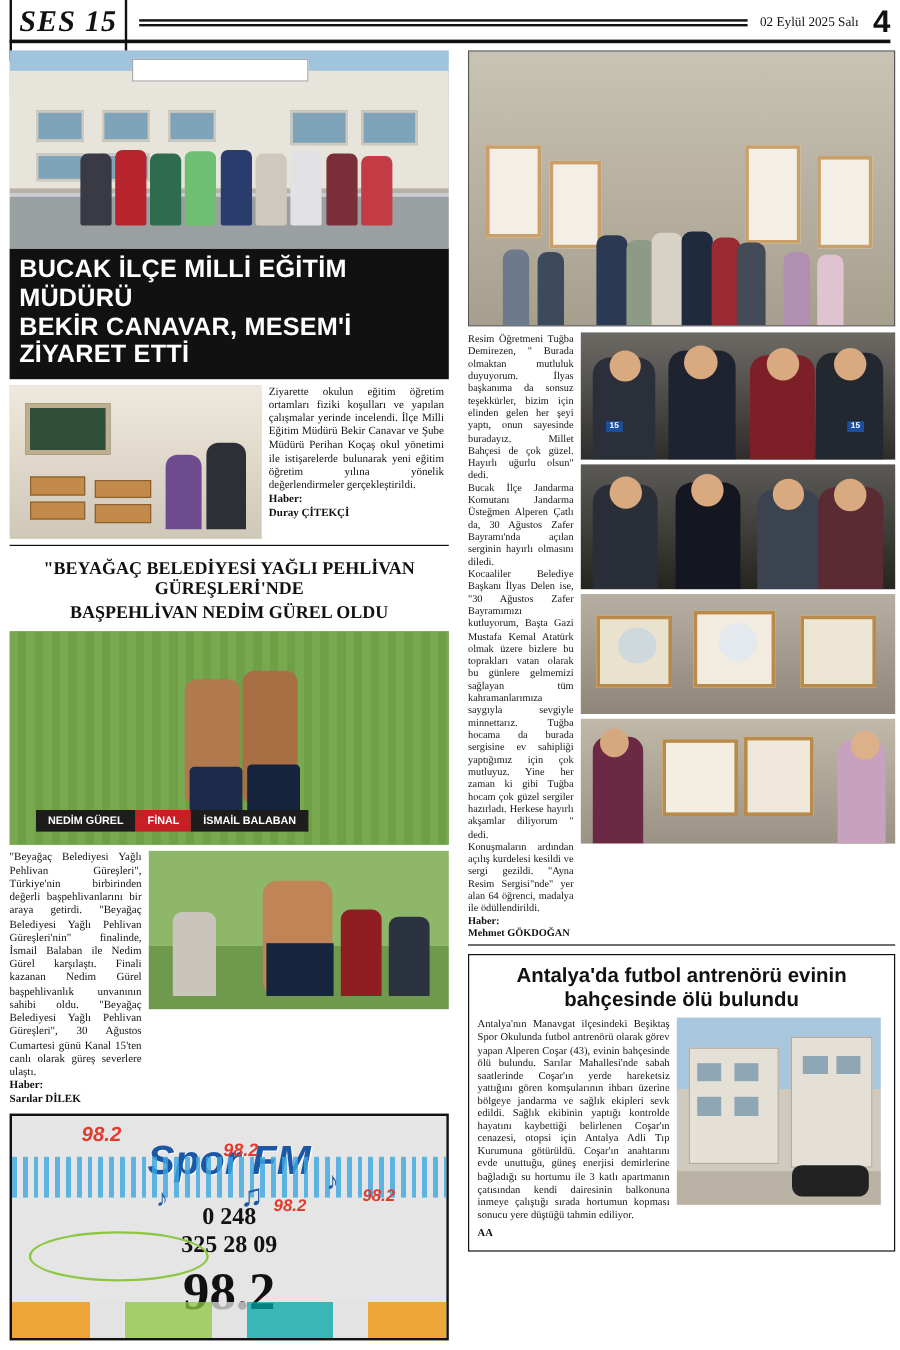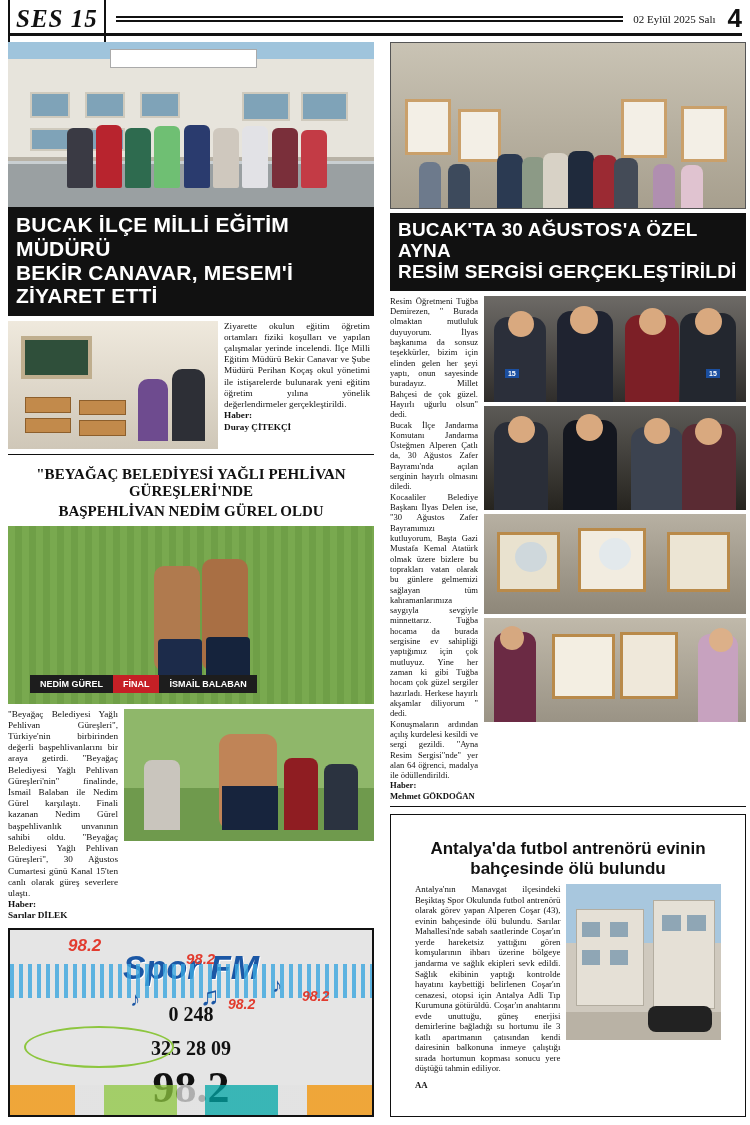--- a/index.html
+++ b/index.html
@@ -224,21 +224,21 @@
         <div class="sm982" style="left:58px;top:6px;font-size:17px;">98.2</div>
         <div class="sm982" style="left:176px;top:20px;font-size:15px;">98.2</div>
         <div class="sm982" style="left:218px;top:66px;font-size:14px;">98.2</div>
         <div class="sm982" style="left:292px;top:58px;font-size:14px;">98.2</div>
         <div class="brand">Spor FM</div>
         <div class="note" style="left:120px;top:58px;">♪</div>
         <div class="note" style="left:190px;top:52px;font-size:26px;">♫</div>
         <div class="note" style="left:262px;top:44px;">♪</div>
         <div class="ellipse"></div>
         <div class="phone">0 248</div>
-        <div class="phone" style="margin-top:11px;">325 28 09</div>
+        <div class="phone" style="margin-top:0;">325 28 09</div>
         <div class="big">98.2</div>
         <div class="stripe"></div>
       </div>
     </div>
 
     <div class="divider-v"></div>
 
     <div class="col-right">
 
       <div class="photo ph-exhibit" style="height:230px;border:1px solid #555;">
@@ -253,24 +253,20 @@
           <div class="p" style="left:50%;width:26px;height:82%;background:#1f2a3c;"></div>
           <div class="p" style="left:57%;width:24px;height:76%;background:#9b2a33;"></div>
           <div class="p" style="left:63%;width:24px;height:72%;background:#444b57;"></div>
           <div class="p" style="left:8%;width:22px;height:66%;background:#6d7a8c;"></div>
           <div class="p" style="left:16%;width:22px;height:64%;background:#3d4a5c;"></div>
           <div class="p" style="left:74%;width:22px;height:64%;background:#b08fb0;"></div>
           <div class="p" style="left:82%;width:22px;height:62%;background:#e0c3d0;"></div>
         </div>
       </div>
 
-      <div class="headline-blk small" style="margin-top:4px;">
-        <h1>BUCAK'TA 30 AĞUSTOS'A ÖZEL AYNA</h1>
-        <h1>RESİM SERGİSİ GERÇEKLEŞTİRİLDİ</h1>
-      </div>
 
       <div class="flexrow" style="margin-top:5px;">
         <div style="width:88px;">
           <div class="rt-col" style="white-space:pre-line;">Resim Öğretmeni Tuğba Demirezen, " Burada olmaktan mutluluk duyuyorum. İlyas başkanıma da sonsuz teşekkürler, bizim için elinden gelen her şeyi yaptı, onun sayesinde buradayız. Millet Bahçesi de çok güzel. Hayırlı uğurlu olsun" dedi.
 Bucak İlçe Jandarma Komutanı Jandarma Üsteğmen Alperen Çatlı da, 30 Ağustos Zafer Bayramı'nda açılan serginin hayırlı olmasını diledi.
 Kocaaliler Belediye Başkanı İlyas Delen ise, "30 Ağustos Zafer Bayramımızı kutluyorum, Başta Gazi Mustafa Kemal Atatürk olmak üzere bizlere bu toprakları vatan olarak bu günlere gelmemizi sağlayan tüm kahramanlarımıza saygıyla sevgiyle minnettarız. Tuğba hocama da burada sergisine ev sahipliği yaptığımız için çok mutluyuz. Yine her zaman ki gibi Tuğba hocam çok güzel sergiler hazırladı. Herkese hayırlı akşamlar diliyorum " dedi.
 Konuşmaların ardından açılış kurdelesi kesildi ve sergi gezildi. "Ayna Resim Sergisi"nde" yer alan 64 öğrenci, madalya ile ödüllendirildi.</div>
           <div class="rt-col byline">Haber:</div>
           <div class="rt-col byline">Mehmet GÖKDOĞAN</div>
         </div>
@@ -314,21 +310,21 @@
             <div style="position:absolute;left:26%;top:16%;width:24%;height:62%;background:#f3eee2;border:3px solid #b98a4a;"></div>
             <div style="position:absolute;right:26%;top:14%;width:22%;height:64%;background:#efe8da;border:3px solid #b98a4a;"></div>
             <div style="position:absolute;right:3%;bottom:0;width:40px;height:84%;background:#c7a2bf;border-radius:12px 12px 0 0;"></div>
             <div style="position:absolute;right:5%;top:10%;width:24px;height:24px;border-radius:50%;background:#dcb089;"></div>
           </div>
         </div>
       </div>
 
       <div class="rule"></div>
 
-      <div style="border:1px solid #111;padding:24px;margin-top:2px;">
+      <div style="border:1px solid #111;padding:7px;margin-top:2px;">
         <div style="font-family:'Liberation Sans',sans-serif;font-weight:bold;font-size:17px;line-height:1.15;text-align:center;margin-bottom:6px;">
           <div>Antalya'da futbol antrenörü evinin</div>
           <div>bahçesinde ölü bulundu</div>
         </div>
         <div class="flexrow">
           <div style="width:160px;">
             <div class="rt-col" style="font-size:8.8px;">Antalya'nın Manavgat ilçesindeki Beşiktaş Spor Okulunda futbol antrenörü olarak görev yapan Alperen Coşar (43), evinin bahçesinde ölü bulundu. Sarılar Mahallesi'nde sabah saatlerinde Coşar'ın yerde hareketsiz yattığını gören komşularının ihbarı üzerine bölgeye jandarma ve sağlık ekipleri sevk edildi. Sağlık ekibinin yaptığı kontrolde hayatını kaybettiği belirlenen Coşar'ın cenazesi, otopsi için Antalya Adli Tıp Kurumuna götürüldü. Coşar'ın anahtarını evde unuttuğu, güneş enerjisi demirlerine bağladığı su hortumu ile 3 katlı apartmanın çatısından kendi dairesinin balkonuna inmeye çalıştığı sırada hortumun kopması sonucu yere düştüğü tahmin ediliyor.</div>
             <span class="rt-col byline" style="font-size:8.8px;">AA</span>
           </div>
           <div class="photo ph-house" style="width:170px;height:156px;">

